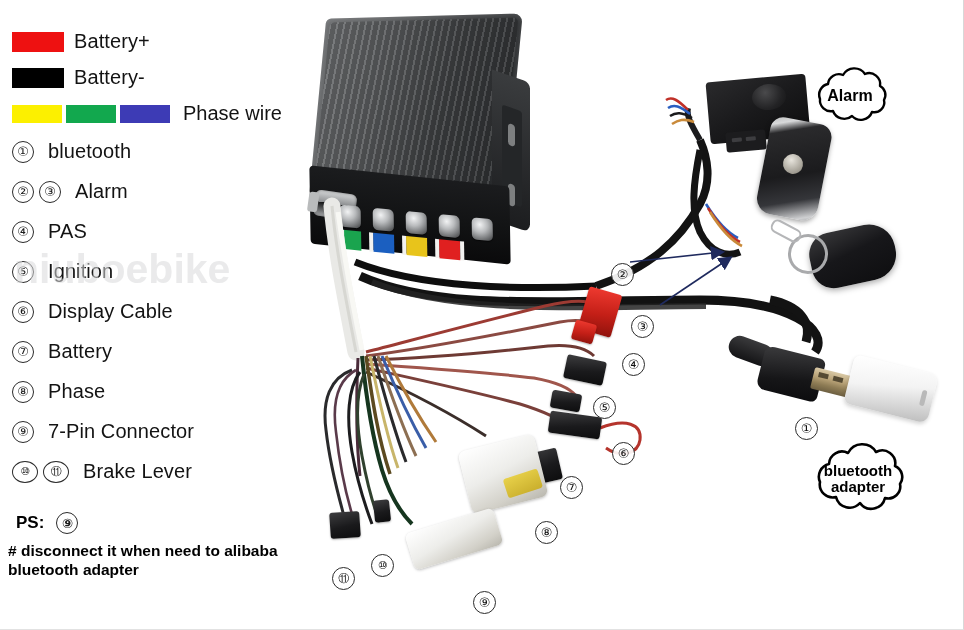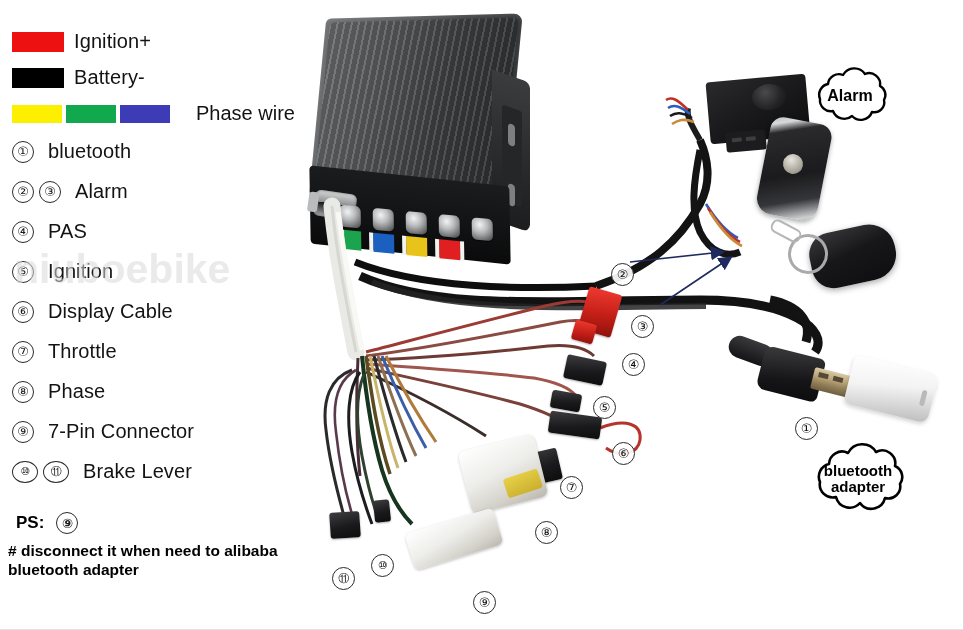--- a/index.html
+++ b/index.html
@@ -17,21 +17,21 @@
     border-bottom:1px solid #e2e2e2;
     box-sizing:border-box;
   }
 
   
   #legend{position:absolute;left:12px;top:30px;width:300px;}
   .swatch-row{display:flex;align-items:center;margin-bottom:13px;}
   .swatch{width:52px;height:20px;margin-right:10px;display:block;}
   .swatch.sm{width:50px;height:18px;margin-right:4px;}
   .swatch-label{font-size:20px;color:#131313;letter-spacing:.1px;}
-  .phase-label{font-size:20px;color:#131313;margin-left:22px;text-align:right;}
+  .phase-label{font-size:20px;color:#131313;margin-left:9px;text-align:right;}
 
   .legend-list{margin-top:15px;}
   .legend-item{display:flex;align-items:center;margin-bottom:17px;}
   .legend-item .nums{display:flex;align-items:center;}
   .legend-item .txt{font-size:20px;color:#131313;margin-left:9px;letter-spacing:.1px;}
 
   
   .cnum{
     display:inline-flex;align-items:center;justify-content:center;
     width:22px;height:22px;border:1.4px solid #2b2b2b;border-radius:50%;
@@ -215,21 +215,21 @@
 </style>
 </head>
 <body>
 
 <div id="stage">
 
   <div id="legend">
 
     <div class="swatch-row">
       <span class="swatch" style="background:#ee1111"></span>
-      <span class="swatch-label">Ignition+</span>
+      <span class="swatch-label">Battery+</span>
     </div>
 
     <div class="swatch-row">
       <span class="swatch" style="background:#000000"></span>
       <span class="swatch-label">Battery-</span>
     </div>
 
     <div class="swatch-row">
       <span class="swatch sm" style="background:#fcf000"></span>
       <span class="swatch sm" style="background:#12a84e"></span>
@@ -272,21 +272,21 @@
         <span class="nums">
           <span class="cnum">⑥</span>
         </span>
         <span class="txt">Display Cable</span>
       </div>
 
       <div class="legend-item">
         <span class="nums">
           <span class="cnum">⑦</span>
         </span>
-        <span class="txt">Throttle</span>
+        <span class="txt">Battery</span>
       </div>
 
       <div class="legend-item">
         <span class="nums">
           <span class="cnum">⑧</span>
         </span>
         <span class="txt">Phase</span>
       </div>
 
       <div class="legend-item">

